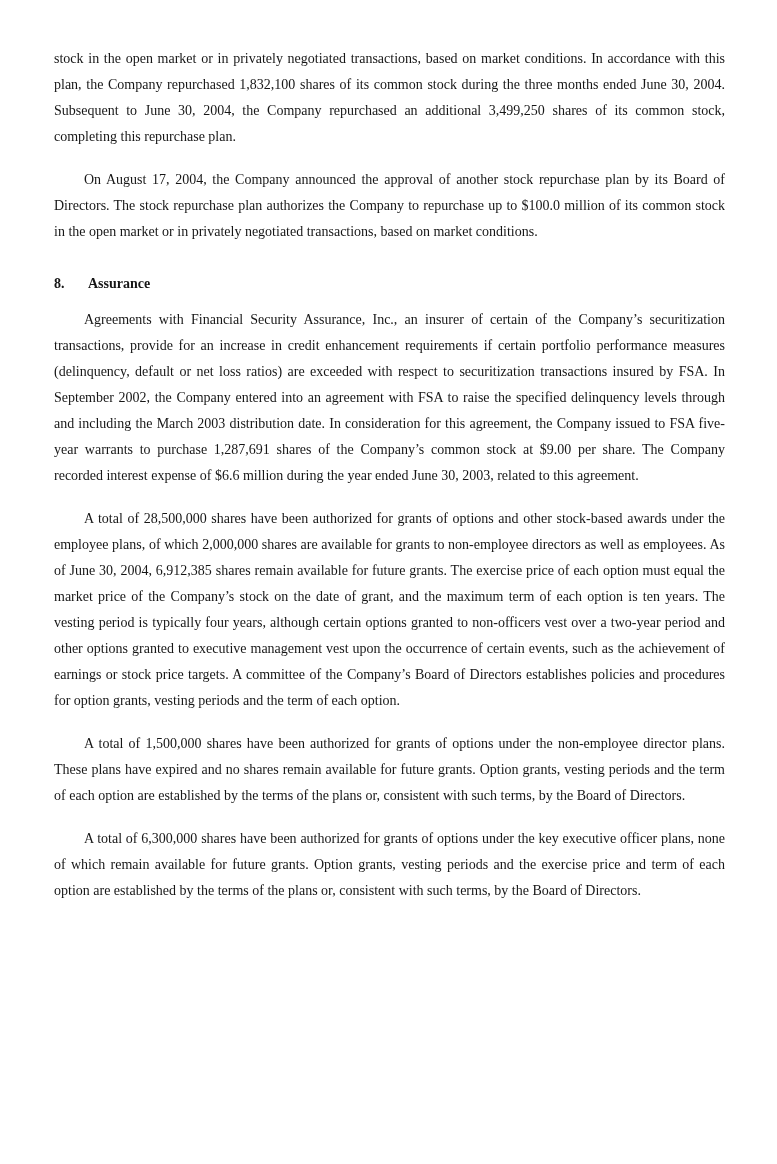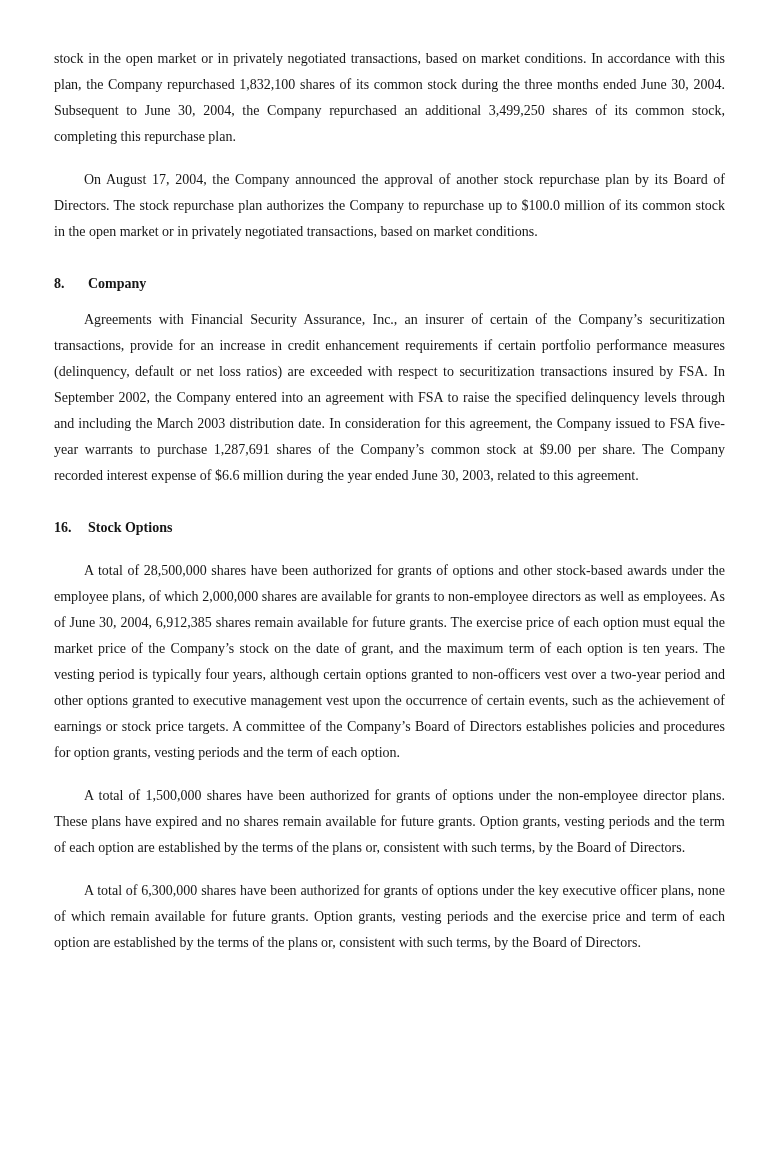--- a/index.html
+++ b/index.html
@@ -68,28 +68,25 @@
 <body>
 
 <div class="page">
   <main class="content">
 
     <p class="para continuation">stock in the open market or in privately negotiated transactions, based on market conditions. In accordance with this plan, the Company repurchased 1,832,100 shares of its common stock during the three months ended June 30, 2004. Subsequent to June 30, 2004, the Company repurchased an additional 3,499,250 shares of its common stock, completing this repurchase plan.</p>
 
     <p class="para">On August 17, 2004, the Company announced the approval of another stock repurchase plan by its Board of Directors. The stock repurchase plan authorizes the Company to repurchase up to $100.0 million of its common stock in the open market or in privately negotiated transactions, based on market conditions.</p>
 
     <h2 class="heading">
-      <span class="heading-num">8.</span><span class="heading-title">Company</span>
+      <span class="heading-num">8.</span><span class="heading-title">Assurance</span>
     </h2>
 
     <p class="para short-gap">Agreements with Financial Security Assurance, Inc., an insurer of certain of the Company’s securitization transactions, provide for an increase in credit enhancement requirements if certain portfolio performance measures (delinquency, default or net loss ratios) are exceeded with respect to securitization transactions insured by FSA. In September 2002, the Company entered into an agreement with FSA to raise the specified delinquency levels through and including the March 2003 distribution date. In consideration for this agreement, the Company issued to FSA five-year warrants to purchase 1,287,691 shares of the Company’s common stock at $9.00 per share. The Company recorded interest expense of $6.6 million during the year ended June 30, 2003, related to this agreement.</p>
 
-    <h2 class="heading">
-      <span class="heading-num">16.</span><span class="heading-title">Stock Options</span>
-    </h2>
 
 
 
     <p class="para">A total of 28,500,000 shares have been authorized for grants of options and other stock-based awards under the employee plans, of which 2,000,000 shares are available for grants to non-employee directors as well as employees. As of June 30, 2004, 6,912,385 shares remain available for future grants. The exercise price of each option must equal the market price of the Company’s stock on the date of grant, and the maximum term of each option is ten years. The vesting period is typically four years, although certain options granted to non-officers vest over a two-year period and other options granted to executive management vest upon the occurrence of certain events, such as the achievement of earnings or stock price targets. A committee of the Company’s Board of Directors establishes policies and procedures for option grants, vesting periods and the term of each option.</p>
 
     <p class="para">A total of 1,500,000 shares have been authorized for grants of options under the non-employee director plans. These plans have expired and no shares remain available for future grants. Option grants, vesting periods and the term of each option are established by the terms of the plans or, consistent with such terms, by the Board of Directors.</p>
 
     <p class="para">A total of 6,300,000 shares have been authorized for grants of options under the key executive officer plans, none of which remain available for future grants. Option grants, vesting periods and the exercise price and term of each option are established by the terms of the plans or, consistent with such terms, by the Board of Directors.</p>
 
   </main>

